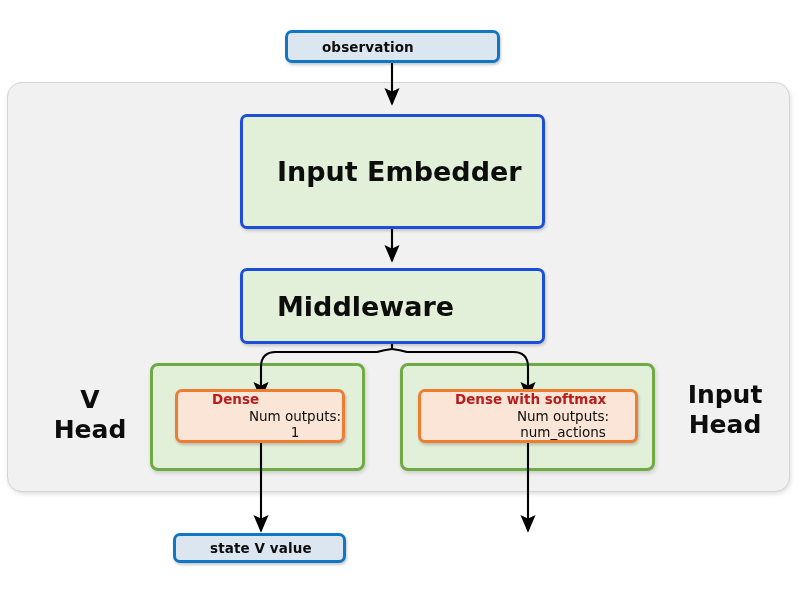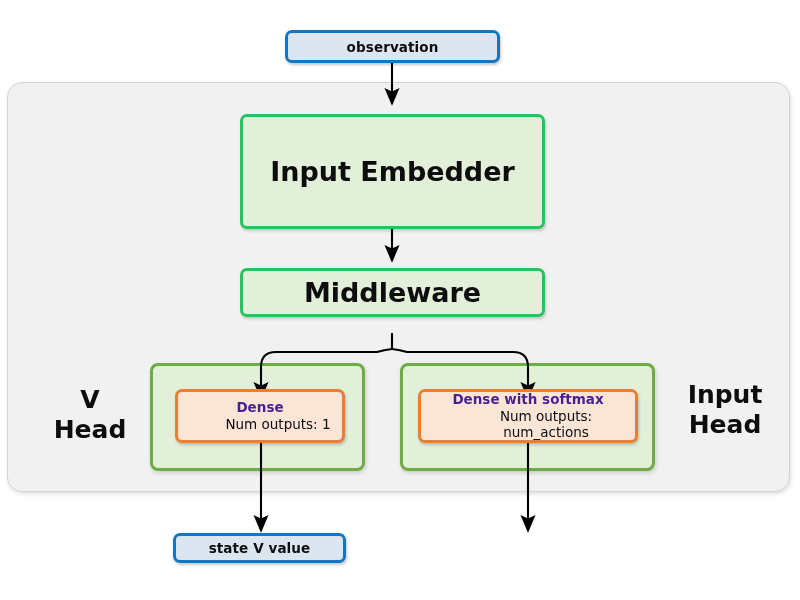--- a/index.html
+++ b/index.html
@@ -14,37 +14,38 @@
     background: #ffffff;
     font-family: "DejaVu Sans", "Liberation Sans", sans-serif;
     overflow: hidden;
   }
   
   .node {
     position: absolute;
     box-sizing: border-box;
     display: flex;
     flex-direction: column;
-    align-items: center;
+    align-items: flex-start;
     justify-content: center;
     text-align: center;
     color: #0d0d0d;
+    padding-left: 34px;
   }
   .io-box {
     background: #dce6f1;
     border: 3px solid #1077c4;
     border-radius: 7px;
     box-shadow: 1px 2px 3px rgba(0,0,0,0.22);
     font-size: 13.5px;
     font-weight: bold;
     letter-spacing: 0.1px;
   }
   .green-box {
     background: #e2efd9;
-    border: 3px solid #22c55e;
+    border: 3px solid #1d4ed8;
     border-radius: 7px;
     box-shadow: 1px 2px 3px rgba(0,0,0,0.18);
     font-size: 27px;
     font-weight: bold;
   }
   .head-group {
     background: #e2efd9;
     border: 3px solid #6eab45;
     border-radius: 8px;
     box-shadow: 1px 2px 4px rgba(0,0,0,0.16);
@@ -52,21 +53,21 @@
   .orange-box {
     background: #fbe5d6;
     border: 3px solid #ed7d31;
     border-radius: 7px;
     box-shadow: 1px 2px 3px rgba(0,0,0,0.2);
     line-height: 1.25;
   }
   .orange-title {
     font-size: 13.5px;
     font-weight: bold;
-    color: #4c1d95;
+    color: #b91c1c;
   }
   .orange-sub {
     font-size: 13.5px;
     font-weight: normal;
     color: #0d0d0d;
     margin-left: 36px;
   }
   
   #outer-container {
     position: absolute;
@@ -140,21 +141,21 @@
   </svg>
 
   <div class="node io-box" style="left:285px; top:30px; width:215px; height:33px;">
     <span>observation</span>
   </div>
 
   <div class="node green-box" style="left:240px; top:114px; width:305px; height:115px;">
     <span>Input Embedder</span>
   </div>
 
-  <div class="node green-box" style="left:240px; top:268px; width:305px; height:49px;">
+  <div class="node green-box" style="left:240px; top:268px; width:305px; height:76px;">
     <span>Middleware</span>
   </div>
 
   <div class="node orange-box" style="left:175px; top:389px; width:170px; height:54px;">
     <span class="orange-title">Dense</span>
     <span class="orange-sub">Num outputs: 1</span>
   </div>
 
   <div class="node orange-box" style="left:418px; top:389px; width:220px; height:54px;">
     <span class="orange-title">Dense with softmax</span>

